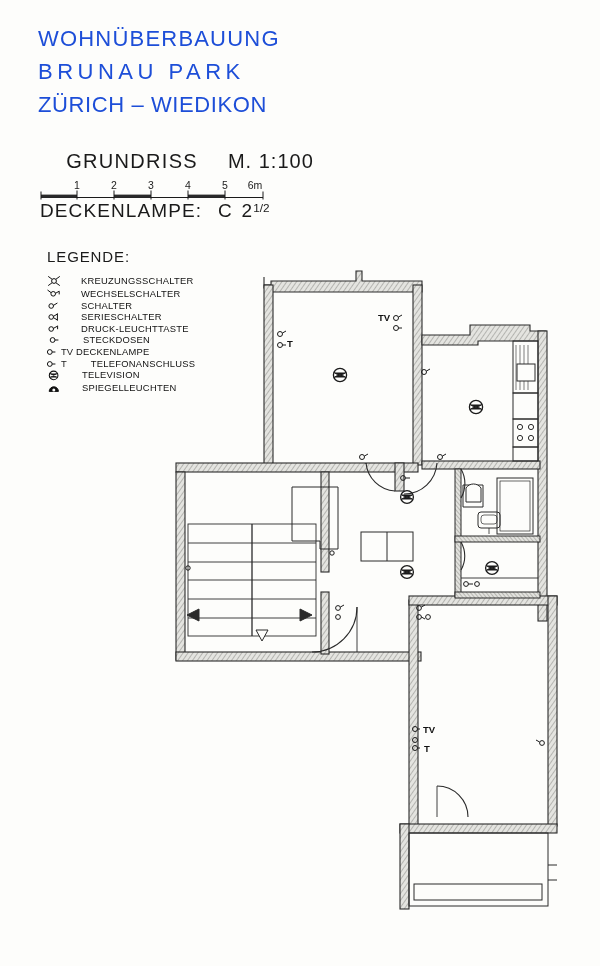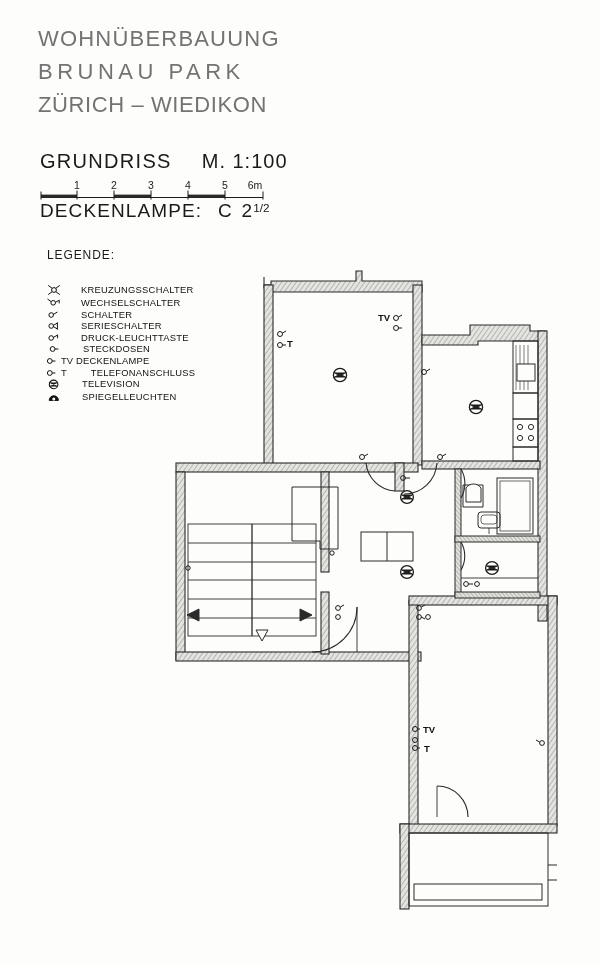--- a/index.html
+++ b/index.html
@@ -8,46 +8,47 @@
     background:#fdfdfb;
     font-family:"Liberation Sans", sans-serif;
     color:#1a1a1a;
     position:relative;
     overflow:hidden;
   }
   
   #titleblock{position:absolute;left:38px;top:22px;width:320px;}
   .t-line{
     font-size:22px;font-weight:400;letter-spacing:1.2px;
-    line-height:33px;white-space:nowrap;color:#737373;
+    line-height:33px;white-space:nowrap;color:#1d4ed8;
   }
   .t-line.sp2{letter-spacing:4.5px;}
   .t-line.sp3{letter-spacing:0.6px;}
 
   
   #scalerow{position:absolute;left:40px;top:150px;width:300px;}
   #scalerow .grundriss{
     font-size:20px;letter-spacing:1.3px;display:flex;align-items:baseline;
     white-space:nowrap;
+    justify-content:center;
   }
   #scalerow .gr-m{margin-left:30px;letter-spacing:1px;}
   #scalebar{position:relative;margin-top:6px;width:222px;height:22px;}
   #scalebar .nums{position:relative;height:11px;}
   #scalebar .nums span{
     position:absolute;font-size:10.5px;transform:translateX(-50%);
     top:0;white-space:nowrap;
   }
   #scalebar svg{position:absolute;left:0;top:11px;}
   #wtype{position:absolute;left:40px;top:200px;font-size:19px;letter-spacing:1.1px;white-space:nowrap;}
   #wtype .val{margin-left:16px;letter-spacing:0.8px;}
   sup.frac{font-size:0.62em;vertical-align:0.42em;letter-spacing:0;}
 
   
   #legend{position:absolute;left:47px;top:248px;}
-  #legend .lg-title{font-size:12px;letter-spacing:0.9px;margin-bottom:22px;}
+  #legend .lg-title{font-size:15px;letter-spacing:0.9px;margin-bottom:10px;}
   .lg-row{display:flex;align-items:flex-start;height:11.6px;}
   .lg-sym{width:34px;flex:0 0 34px;display:flex;align-items:center;justify-content:flex-start;}
   .lg-sym svg{display:block;overflow:visible;}
   .lg-txt{font-size:9.4px;letter-spacing:0.25px;white-space:nowrap;color:#111;}
   .lg-pre{font-size:9.4px;margin-left:1px;}
 
   
   #plan{position:absolute;left:0;top:0;width:600px;height:966px;pointer-events:none;}
   #plan svg{display:block;}
   .lbl{font-family:"Liberation Sans",sans-serif;font-size:9.5px;fill:#111;font-weight:700;}

